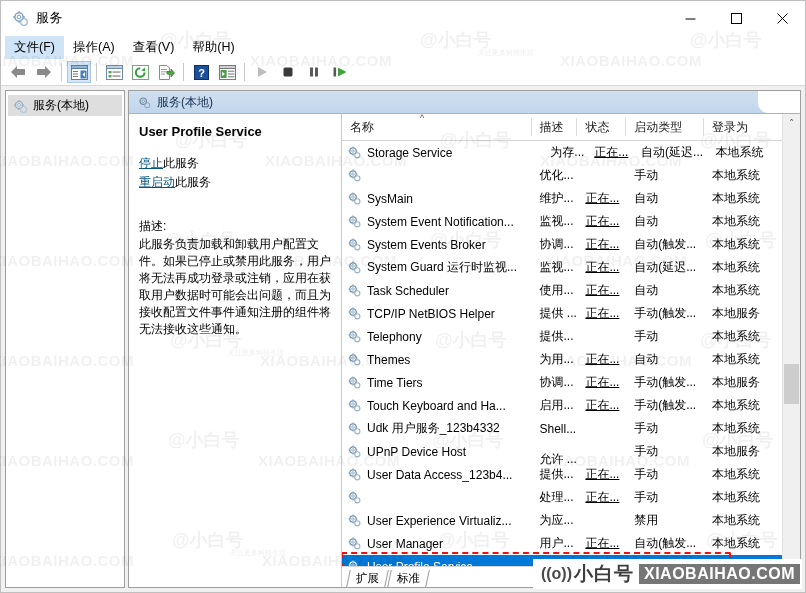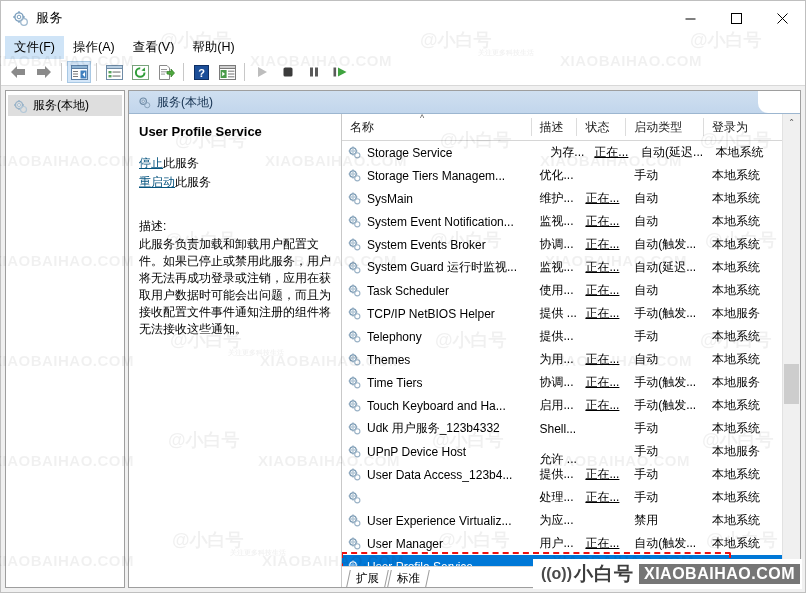--- a/index.html
+++ b/index.html
@@ -383,21 +383,20 @@
                       <circle cx="6" cy="6" r="3.2" fill="none" stroke="#7d9cb5" stroke-width="1.3"></circle>
                       <circle cx="6" cy="6" r="1.3" fill="#eaf2f8" stroke="#7d9cb5" stroke-width=".7"></circle>
                       <g stroke="#7d9cb5" stroke-width="1.2">
                         <line x1="6" y1="1.6" x2="6" y2="2.8"></line>
                         <line x1="6" y1="9.2" x2="6" y2="10.4"></line>
                         <line x1="1.6" y1="6" x2="2.8" y2="6"></line>
                         <line x1="9.2" y1="6" x2="10.4" y2="6"></line>
                       </g>
                       <circle cx="10.3" cy="10.3" r="2.6" fill="none" stroke="#9ab2c6" stroke-width="1.1"></circle>
                     </svg></span>
-                  <span>Storage Tiers Managem...</span>
                 </div>
                 <div class="cell" style="width: 47px;">优化...</div>
                 <div class="cell" style="width: 50px;"></div>
                 <div class="cell" style="width: 80px;">手动</div>
                 <div class="cell" style="width: 80px;">本地系统</div>
               </div>
               <div class="row">
                 <div class="cell name" style="width: 195px;">
                   <span class="gear"><svg width="15" height="15" viewBox="0 0 15 15">
                       <circle cx="6" cy="6" r="3.2" fill="none" stroke="#7d9cb5" stroke-width="1.3"></circle>

